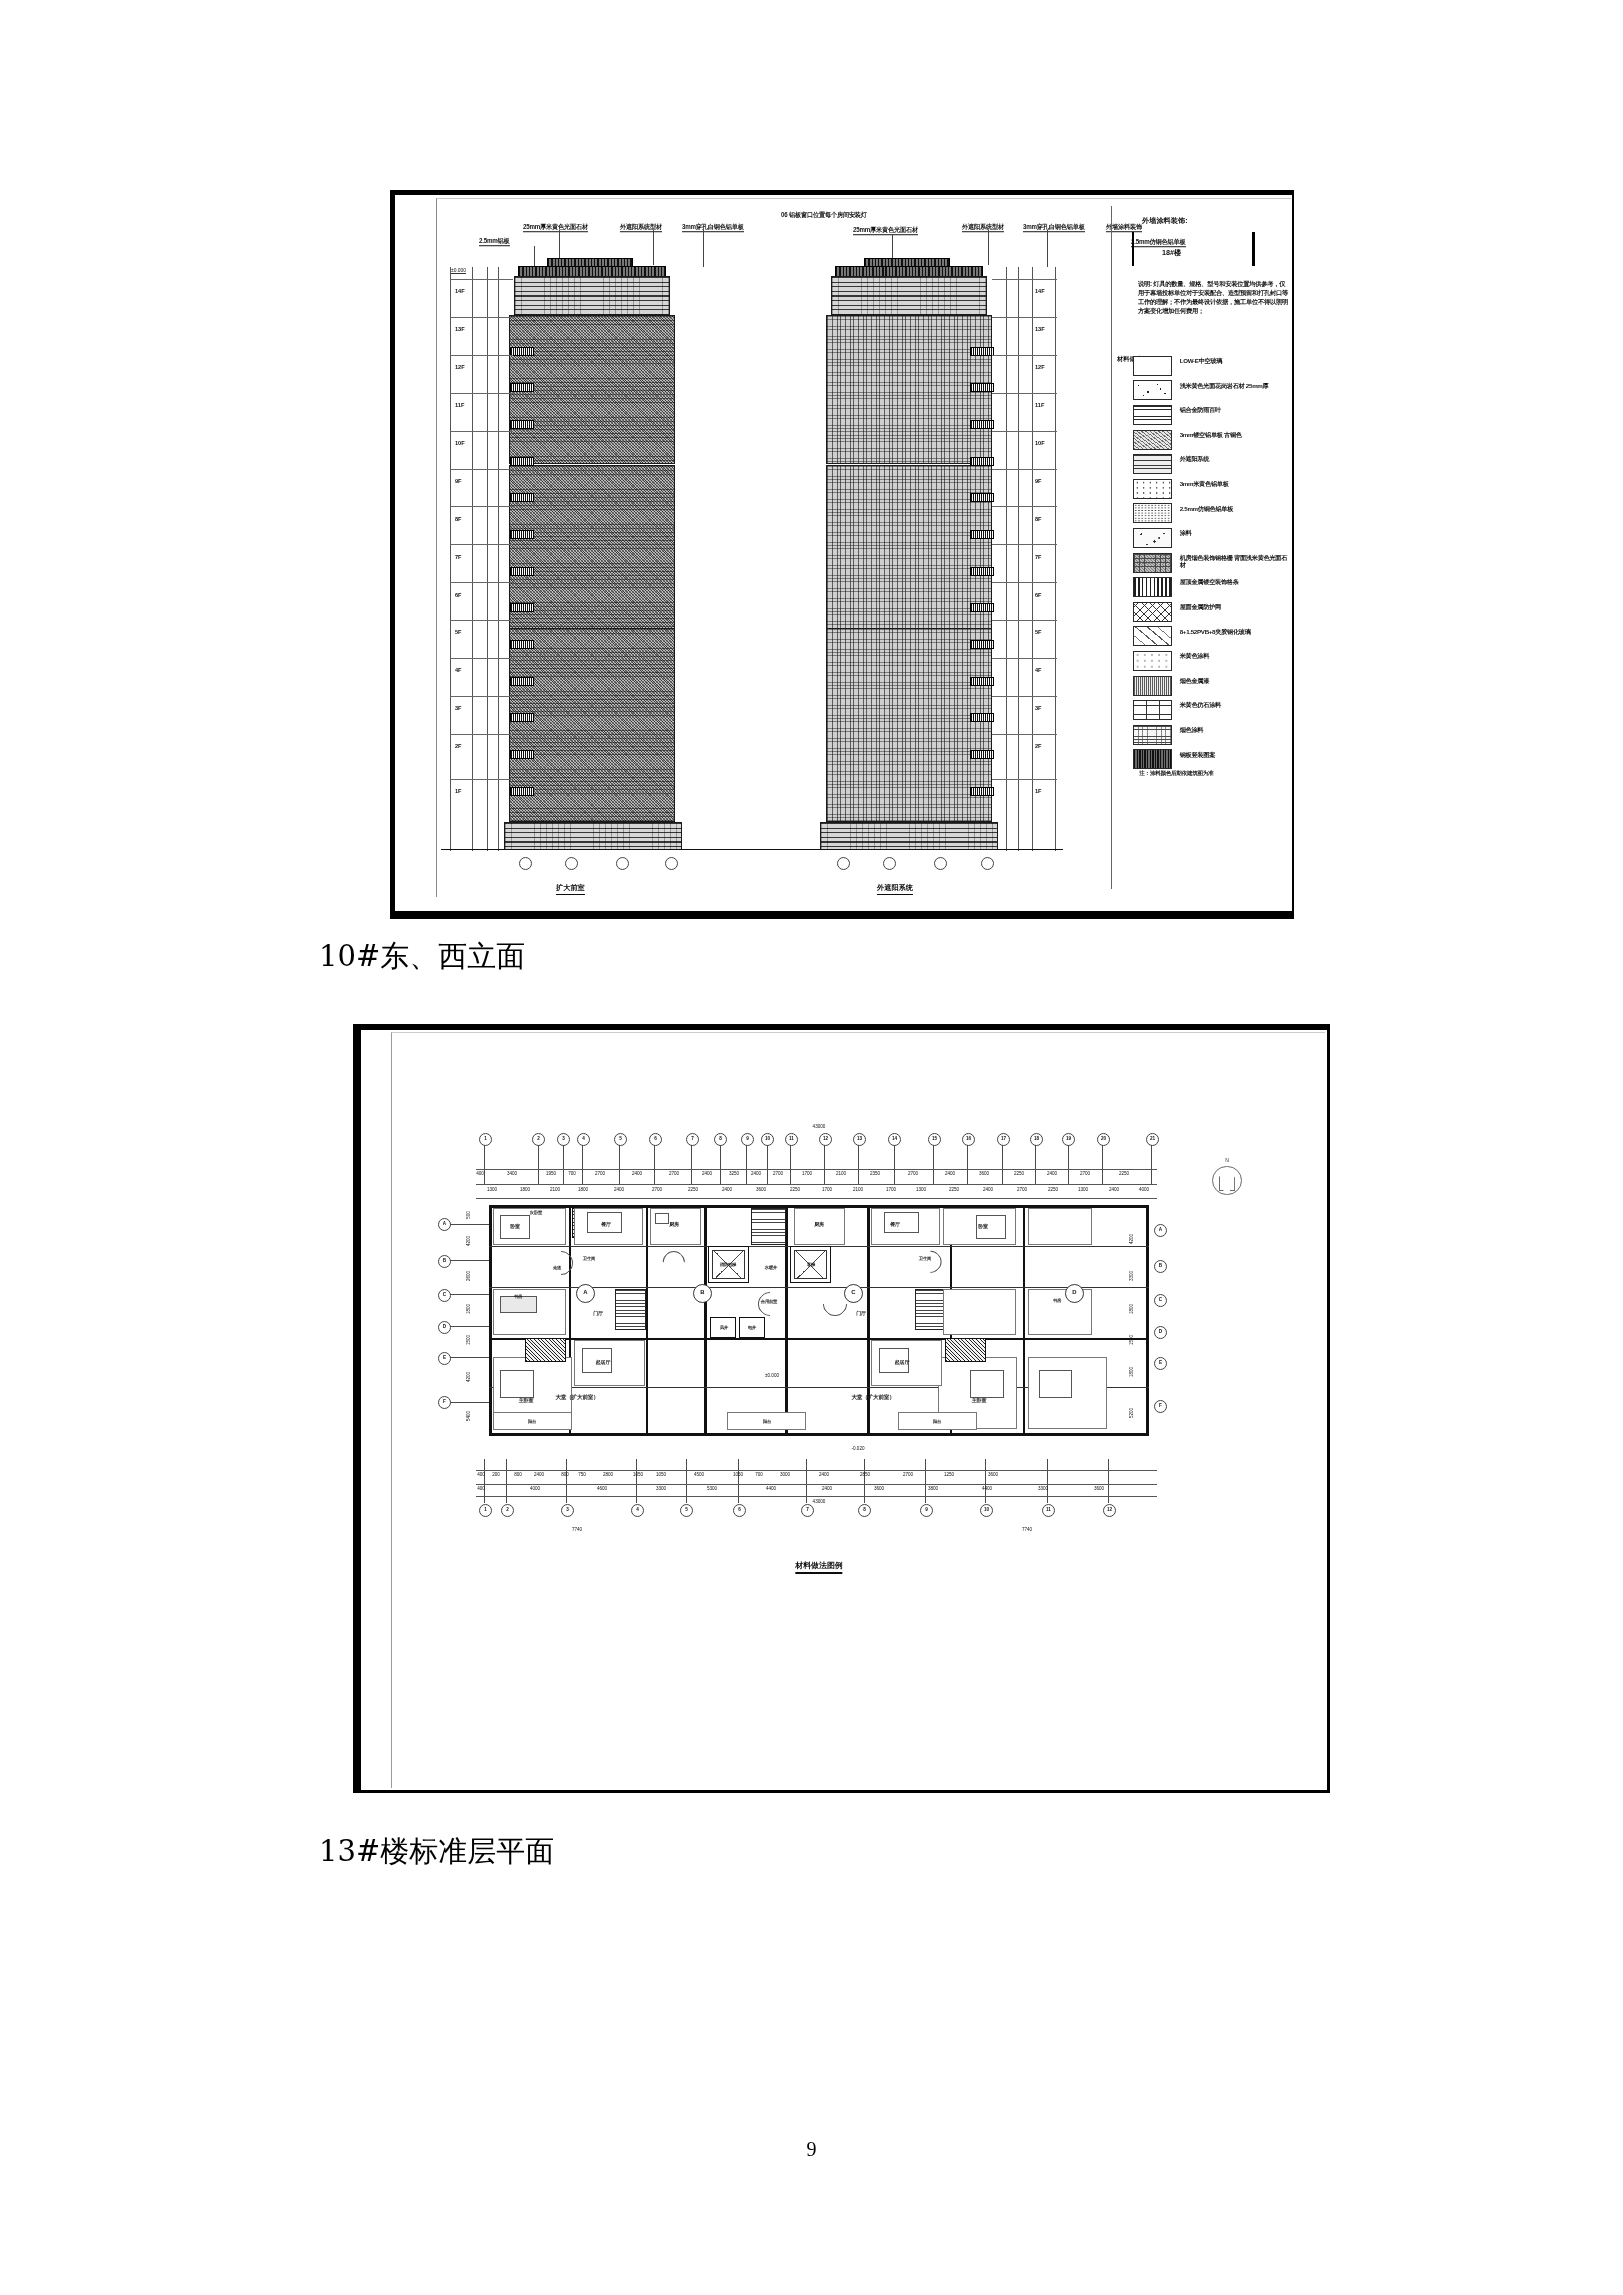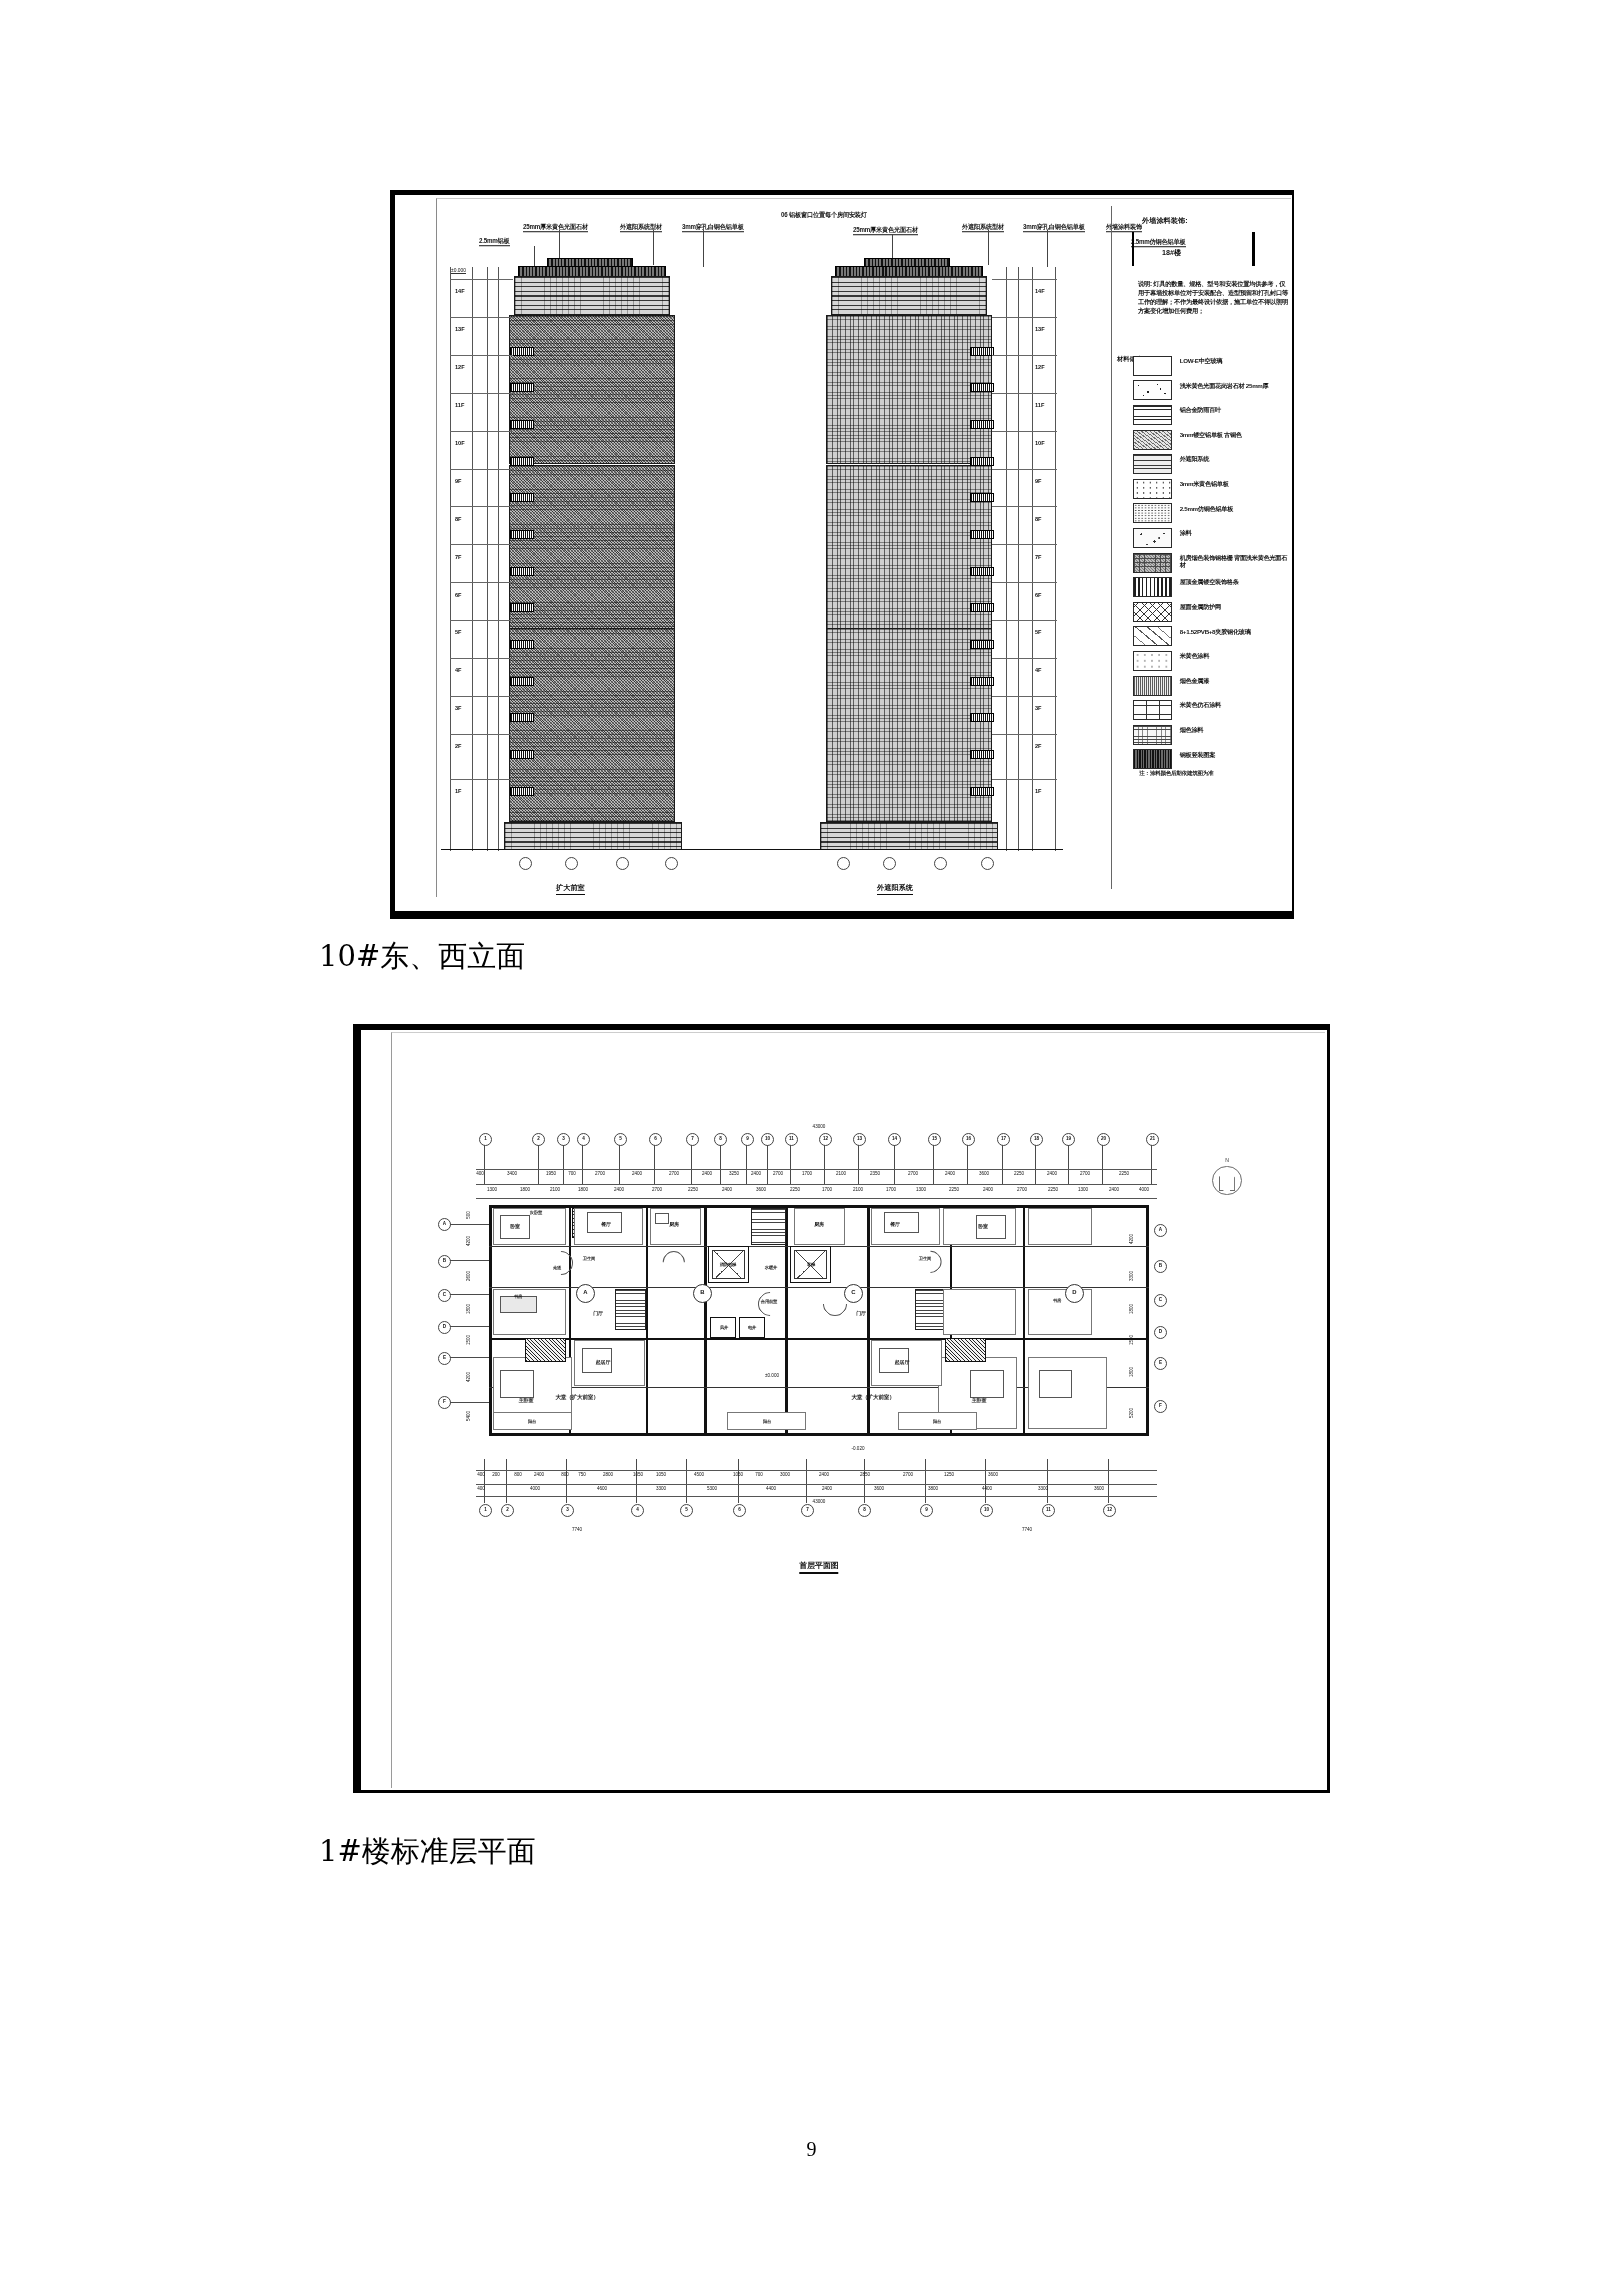--- a/index.html
+++ b/index.html
@@ -1102,23 +1102,23 @@
       <div class="dim-txt" style="left:572px; top:456px;">3800</div>
       <div class="dim-txt" style="left:626px; top:456px;">4400</div>
       <div class="dim-txt" style="left:682px; top:456px;">3300</div>
       <div class="dim-txt" style="left:738px; top:456px;">3600</div>
 
       <div class="dim-txt" style="left:458px; top:469px;">43000</div>
 
       <div class="span-lb" style="left:216px; top:497px;">7740</div>
       <div class="span-lb" style="left:666px; top:497px;">7740</div>
 
-      <div class="plan-title" style="left:458px; top:530px;">首层平面图</div>
+      <div class="plan-title" style="left:458px; top:530px;">材料做法图例</div>
 
     </div>
   </div>
 
-  <div class="caption" id="caption-plan">1#楼标准层平面</div>
+  <div class="caption" id="caption-plan">13#楼标准层平面</div>
 
   <div id="page-number">9</div>
 
 </div>
 
 
 </body></html>

